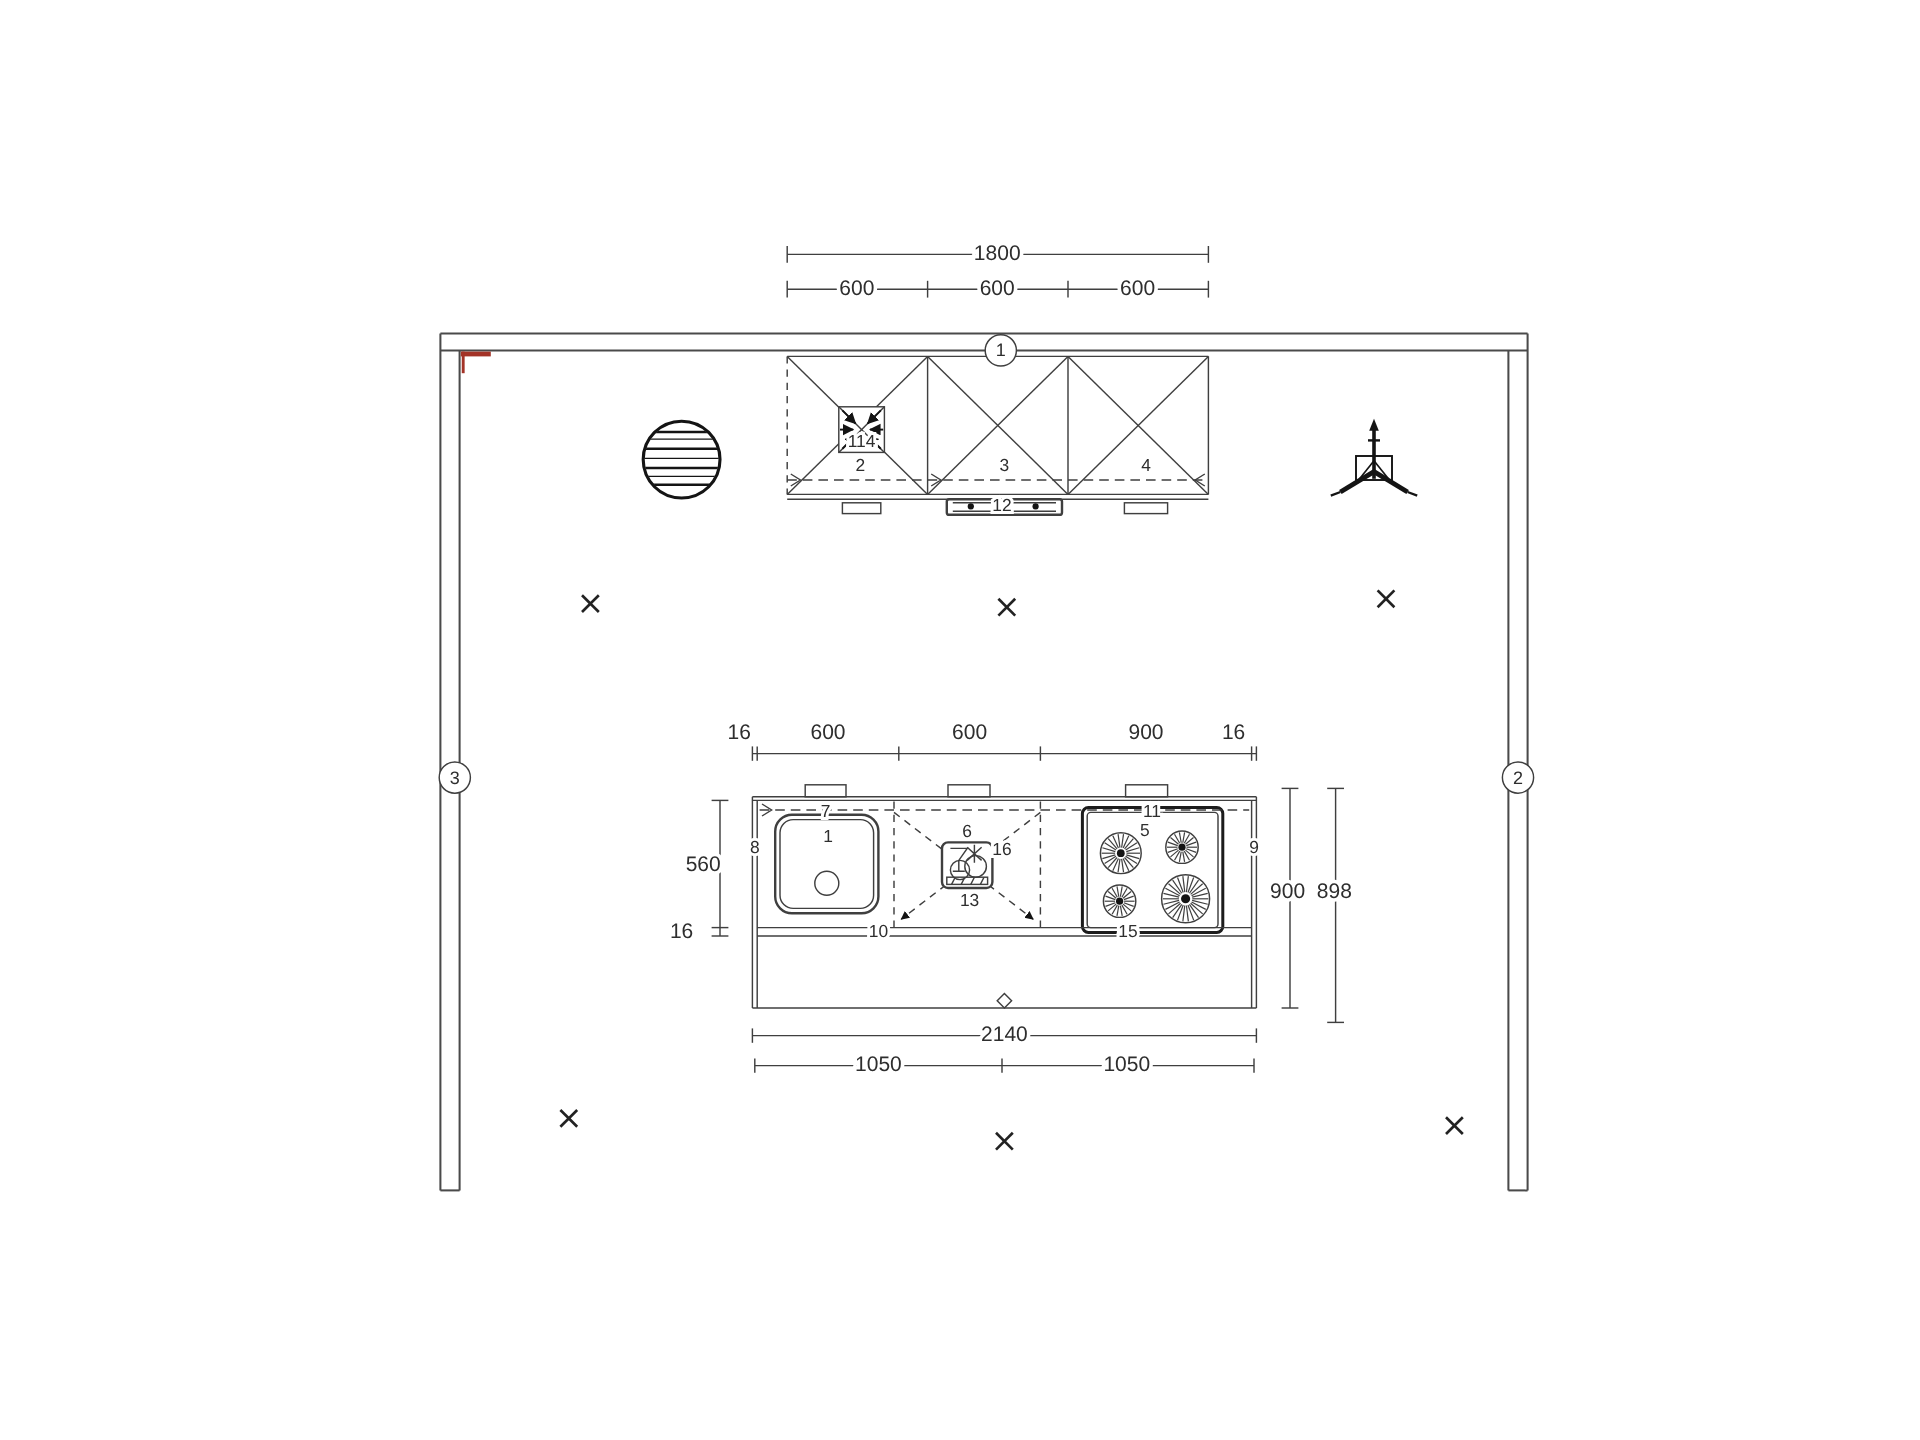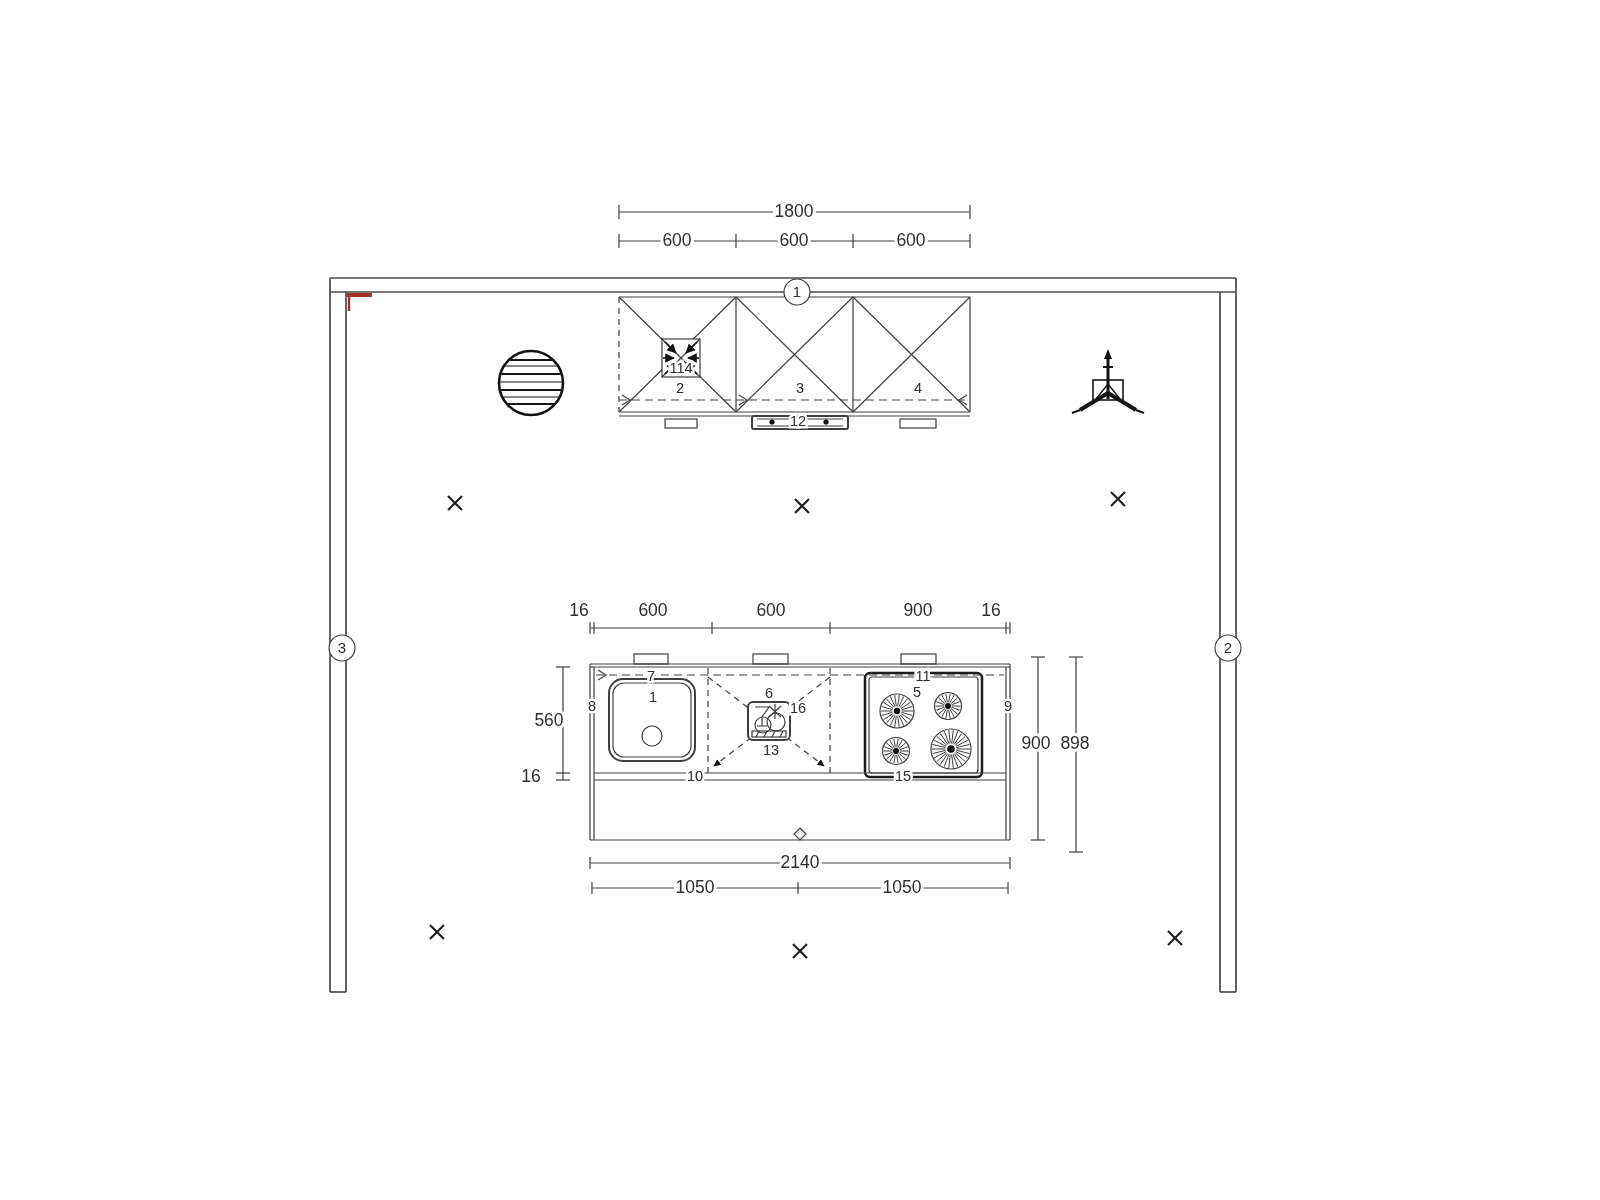--- a/index.html
+++ b/index.html
@@ -1,16 +1,16 @@
 <!DOCTYPE html>
 <html><head>
 <meta charset="utf-8">
 <style>
   html,body{margin:0;padding:0;background:#ffffff;}
-  .page{width:1365px;height:1200px;position:relative;background:#ffffff;overflow:hidden;}
+  .page{width:1365px;height:1200px;position:relative;background:#ffffff;overflow:hidden;padding-left:37px;}
   svg{display:block;font-family:"Liberation Sans",sans-serif;}
   .s1{stroke:#3f3f3f;stroke-width:1.2;fill:none;}
   .s2{stroke:#3f3f3f;stroke-width:2;fill:none;}
   .s3{stroke:#1c1c1c;stroke-width:2.5;fill:none;}
   .wall{stroke:#4a4a4a;stroke-width:1.7;fill:none;}
   .dash{stroke-dasharray:8 5;}
   .dashs{stroke-dasharray:6 5;}
   .wht{fill:#ffffff;}
   .dk{stroke:#141414;fill:none;}
   .dim{font-size:17.5px;fill:#2e2e2e;stroke:#ffffff;stroke-width:6px;paint-order:stroke;text-anchor:middle;dominant-baseline:middle;}

